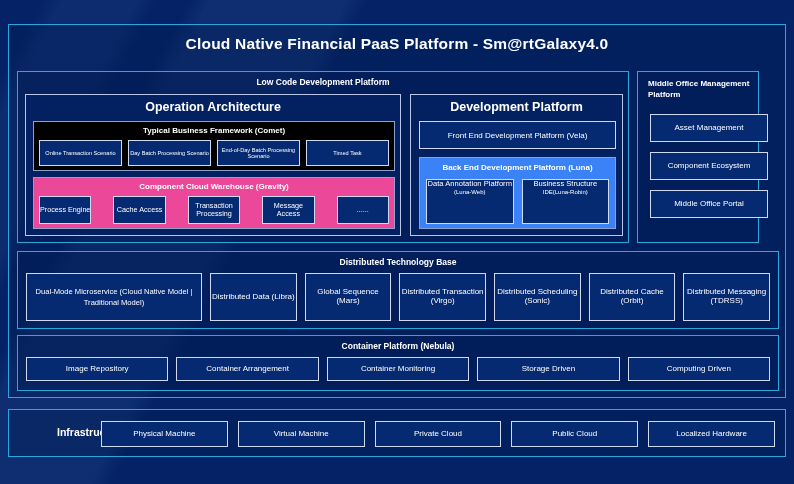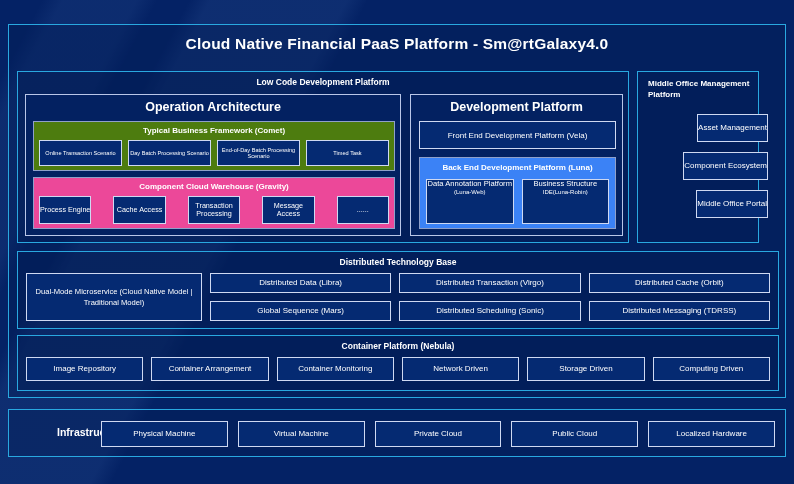--- a/index.html
+++ b/index.html
@@ -115,21 +115,21 @@
     width: 100%;
     font-size: 12.5px;
   }
   #comet-panel {
     position: absolute;
     left: 7px;
     top: 26px;
     width: 362px;
     height: 50px;
     border: 1px solid #8fa0ca;
-    background: #4d7c0f;
+    background: #000000;
     box-sizing: border-box;
   }
   #comet-title { position: absolute; top: 4px; left: 0; width: 100%; font-size: 8px; }
   #comet-chips {
     position: absolute; left: 5px; top: 18px; right: 5px; height: 26px;
     display: flex; gap: 6px;
   }
   #comet-chips .chip { flex: 1; font-size: 5.6px; }
 
   #gravity-panel {
@@ -186,21 +186,21 @@
     top: 46px;
     width: 122px;
     height: 172px;
   }
   #middleoffice-title {
     position: absolute; top: 7px; left: 10px; width: 122px;
     font-size: 8px; font-weight: bold; text-align: left; line-height: 1.32;
   }
   #middleoffice-chips {
     position: absolute; left: 12px; top: 42px; width: 118px;
-    display: flex; flex-direction: column; gap: 10px; align-items: flex-end;
+    display: flex; flex-direction: column; gap: 10px;
   }
   #middleoffice-chips .chip { height: 28px; font-size: 8px; }
 
   
   #dtb-panel {
     position: absolute;
     left: 8px;
     top: 226px;
     width: 762px;
     height: 78px;
@@ -208,21 +208,21 @@
   }
   #dtb-title { position: absolute; top: 5px; left: 0; width: 100%; font-size: 8.5px; }
   #dtb-body {
     position: absolute; left: 8px; top: 21px; right: 8px; height: 48px;
     display: flex; gap: 8px;
   }
   #dtb-dual {
     width: 176px; height: 48px; font-size: 7.6px; flex-direction: column;
     justify-content: center; line-height: 1.45;
   }
-  .dtb-col { flex: 1; display: flex; flex-direction: column; gap: 8px; }
+  .dtb-col { flex: 1; display: flex; flex-direction: row; gap: 8px; }
   .dtb-col .chip { flex: 1; font-size: 8px; }
 
   
   #container-panel {
     position: absolute;
     left: 8px;
     top: 310px;
     width: 762px;
     height: 56px;
   }
@@ -336,21 +336,20 @@
         </div>
       </div>
     </div>
 
     <div id="container-panel" class="cyan-frame">
       <div id="container-title" class="band-title">Container Platform (Nebula)</div>
       <div id="container-chips">
         <div class="chip">Image Repository</div>
         <div class="chip">Container Arrangement</div>
         <div class="chip">Container Monitoring</div>
-        <div class="chip">Network Driven</div>
         <div class="chip">Storage Driven</div>
         <div class="chip">Computing Driven</div>
       </div>
     </div>
 
   </div>
 
   <div id="infra-panel" class="cyan-frame">
     <div id="infra-label">Infrastructure</div>
     <div id="infra-chips">

